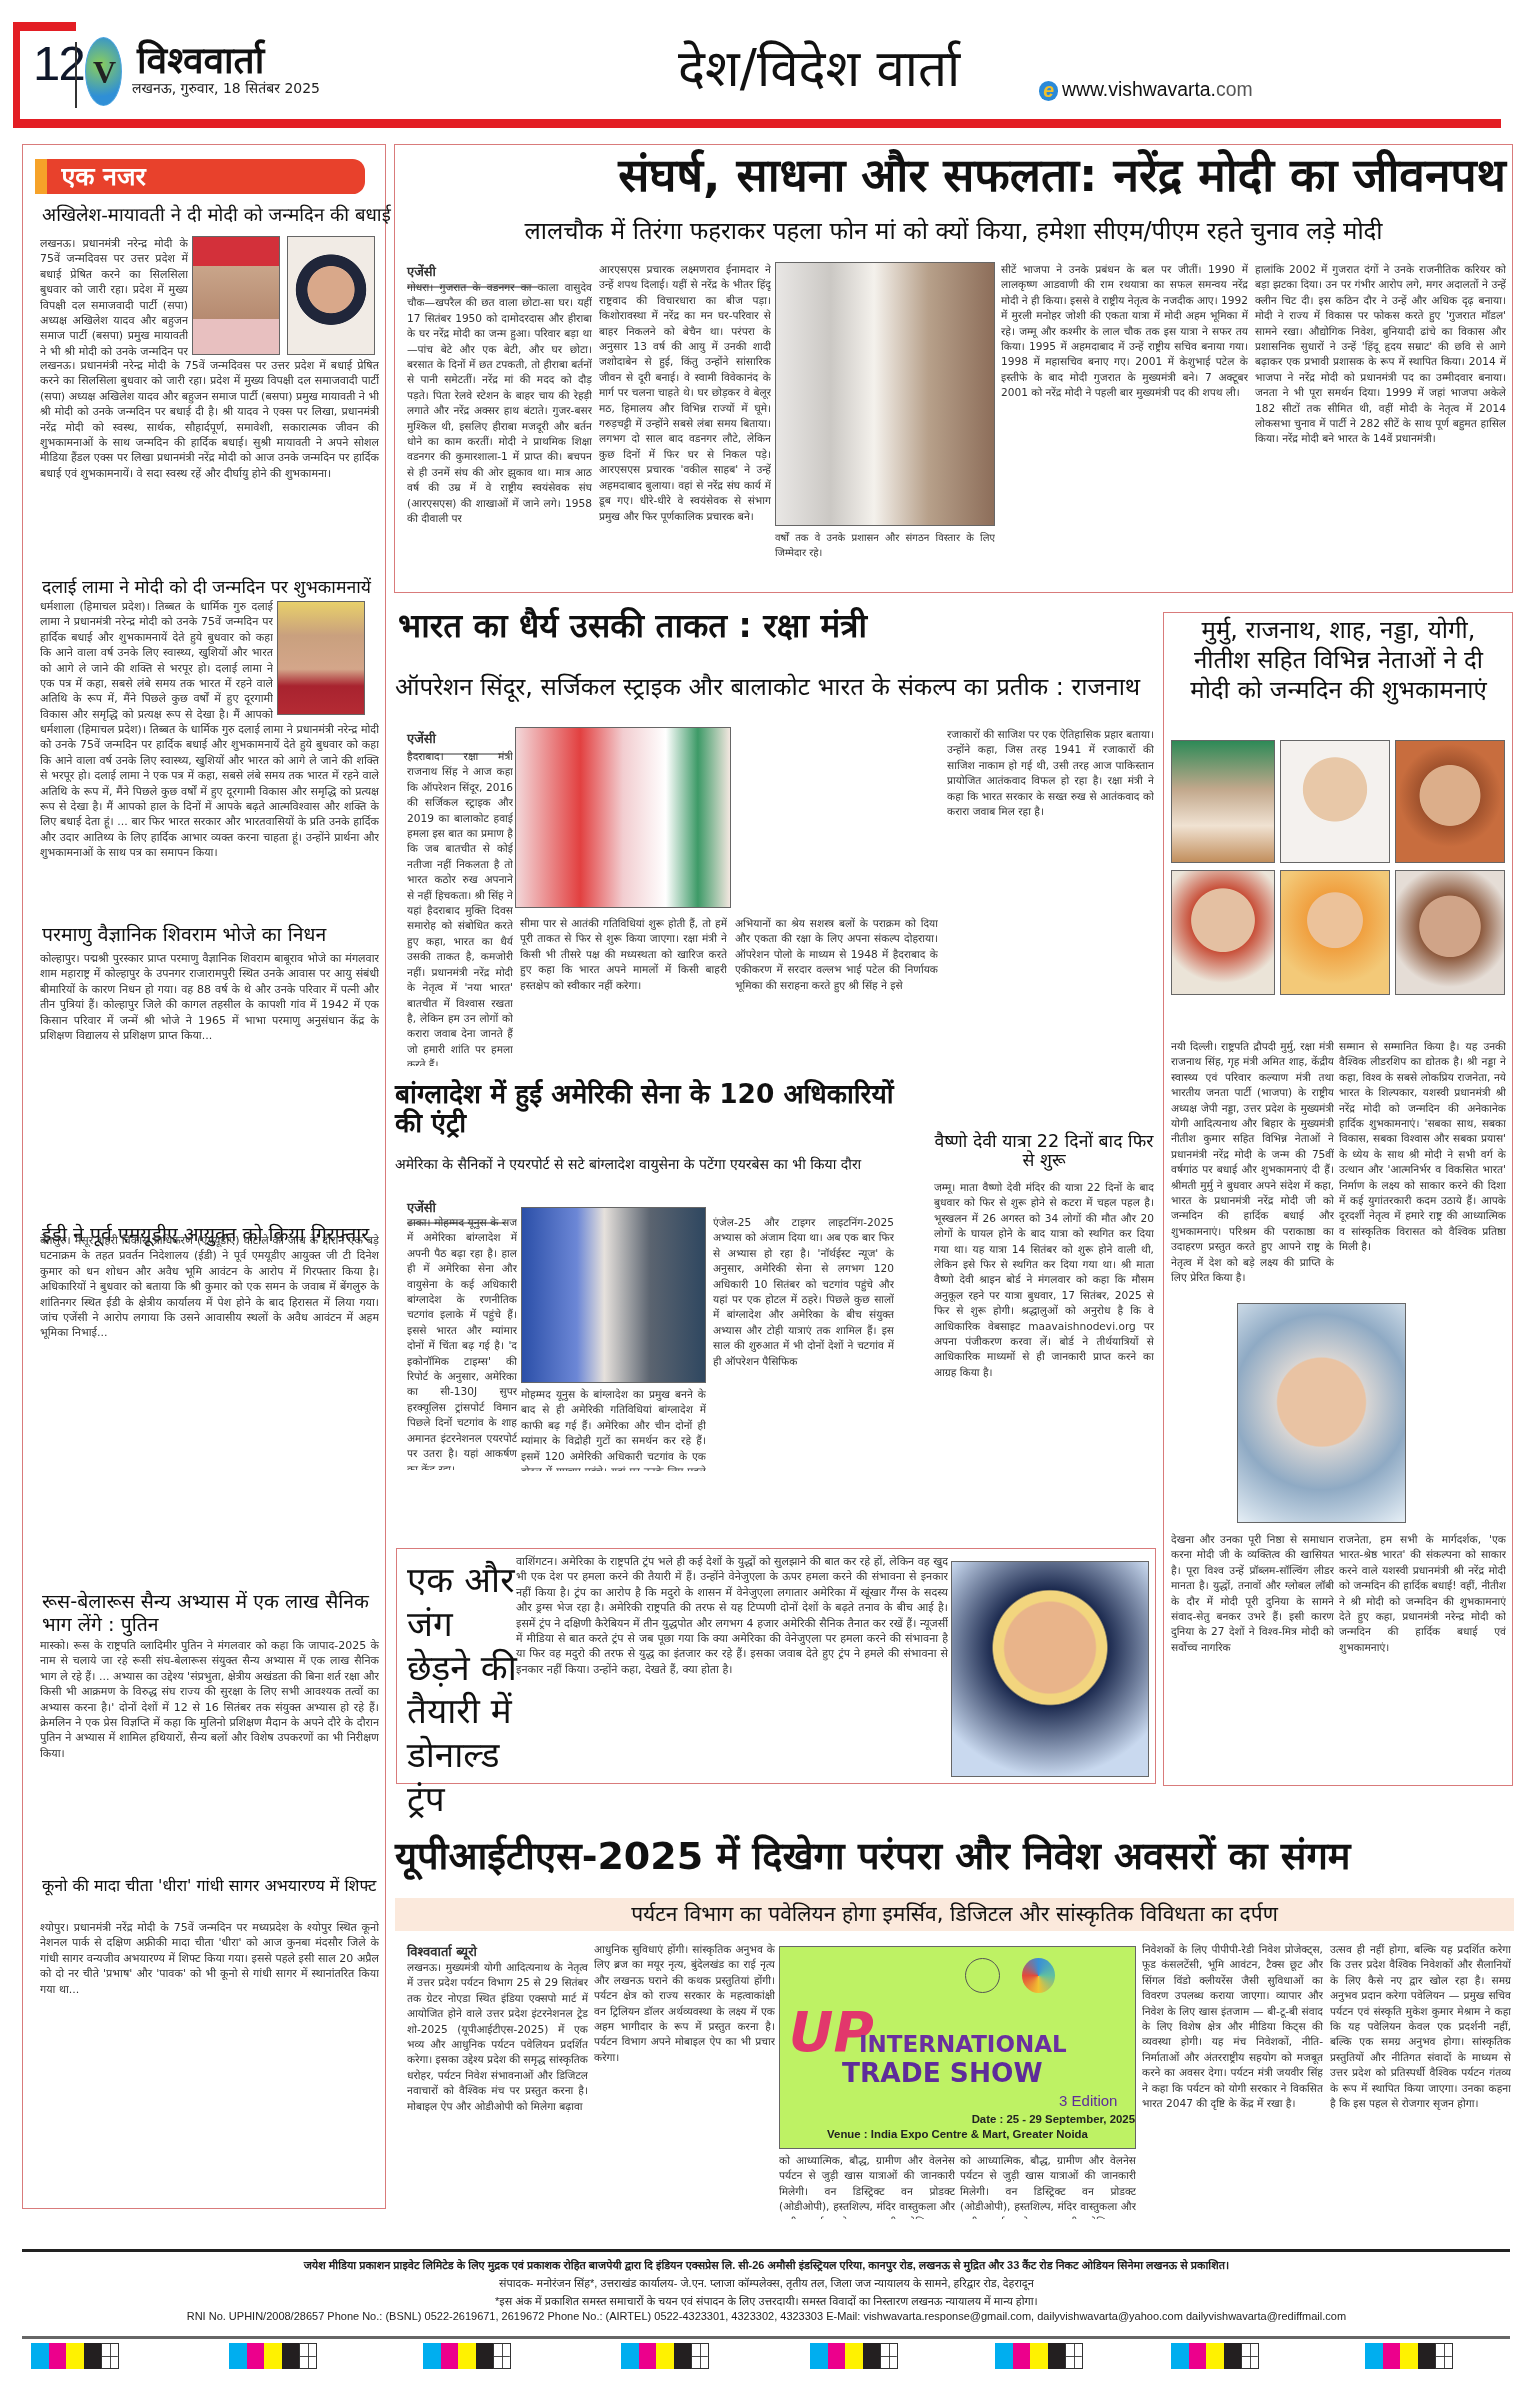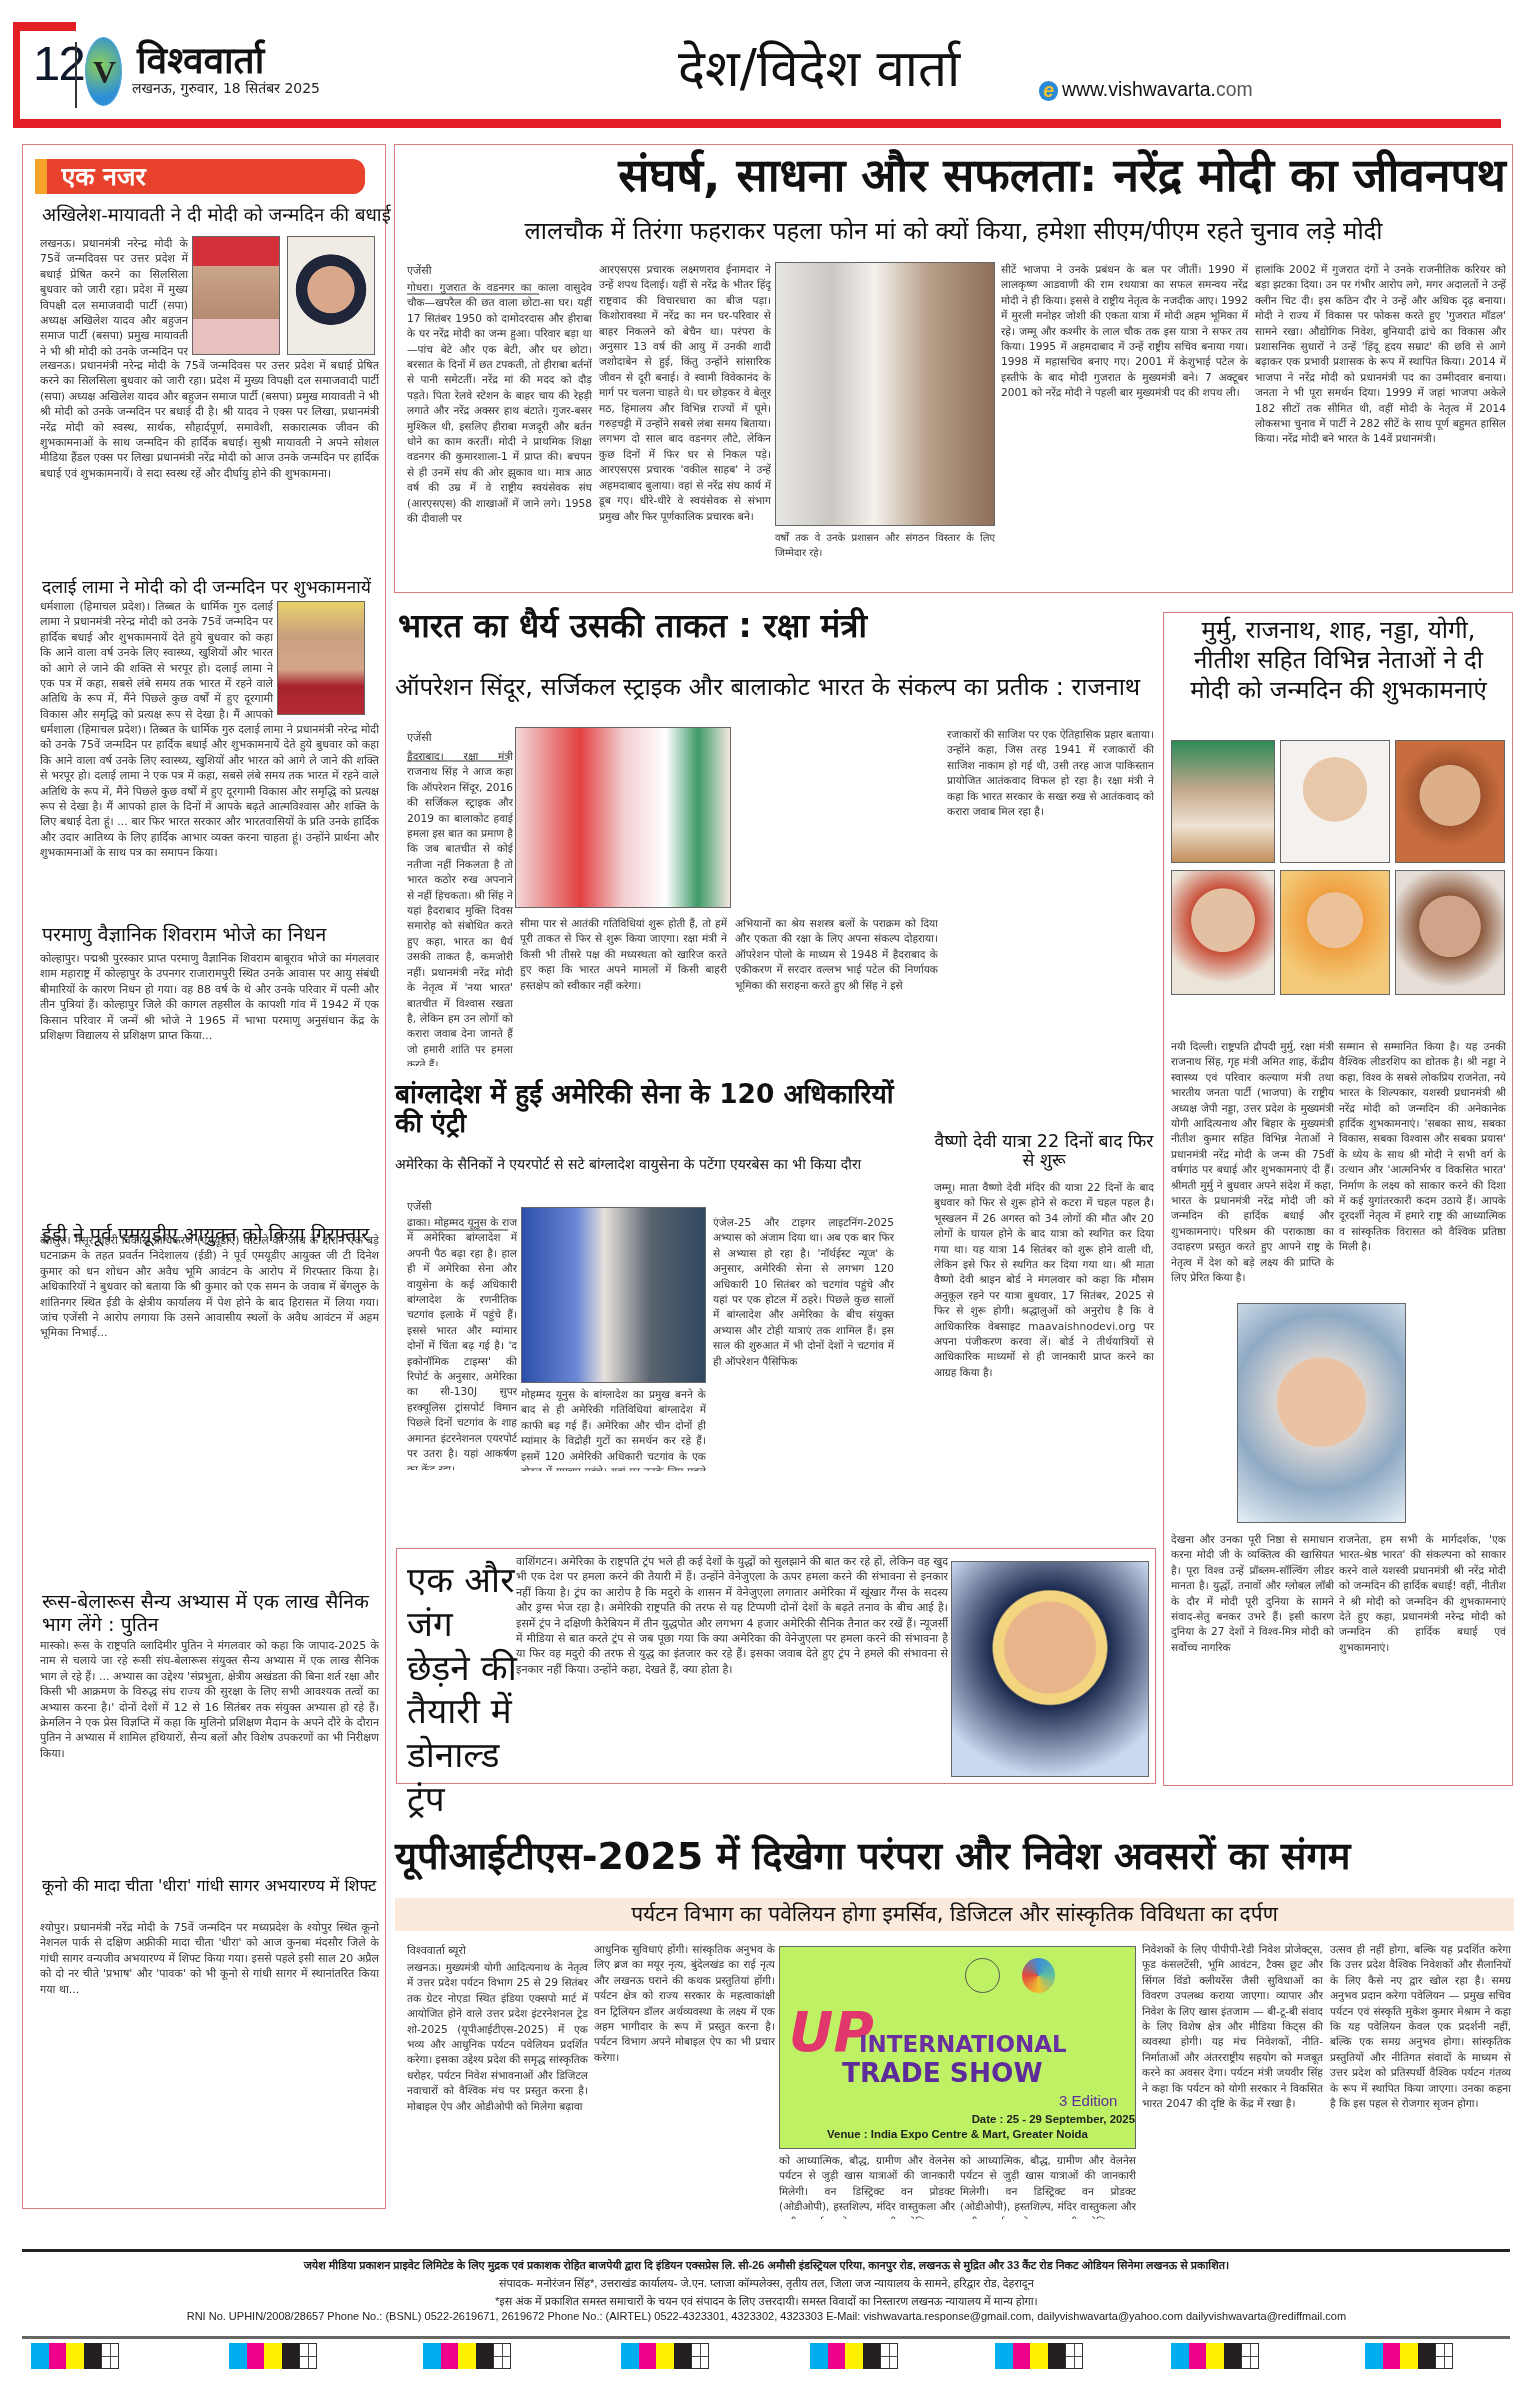--- a/index.html
+++ b/index.html
@@ -16,21 +16,21 @@
 .dateline{left:132px;top:78px;font-size:14px;color:#222}
 .section-title{left:678px;top:31px;font-size:51px;font-weight:400;color:#111;font-family:"DejaVu Sans",sans-serif}
 .website{left:1039px;top:78px;font-size:19.4px;color:#111;font-family:"Liberation Sans",sans-serif}
 .website .ie{display:inline-block;width:19.4px;height:19.4px;border-radius:50%;background:#2b8ad8;color:#f2c02a;font-weight:700;text-align:center;line-height:19.4px;font-style:italic;margin-right:3.5px;vertical-align:middle}
 .website .com{color:#555}
 .box{position:absolute;border:1.8px solid #d97b7b}
 .boxdark{position:absolute;border:1.8px solid #c0404b}
 .col{position:absolute;font-size:11px;line-height:15.4px;color:#333;text-align:justify;overflow:hidden}
 .hdl{position:absolute;color:#111;font-weight:700;line-height:1.1}
 .subhdl{position:absolute;color:#111;font-weight:400;line-height:1.15}
-.agency{position:absolute;font-size:11px;font-weight:400;color:#333;border-bottom:2.6px solid #999;padding-bottom:16px}
+.agency{position:absolute;font-size:13px;font-weight:700;color:#333;border-bottom:2.6px solid #999;padding-bottom:6px}
 .photo{position:absolute;border:0.9px solid #666;overflow:hidden}
 .ekn{left:35px;top:159px;width:330px;height:35px;background:#e8412c;border-radius:0 12.3px 12.3px 0;color:#fff;font-size:25px;font-weight:700;padding-left:26.4px;line-height:35px}
 .ekn::before{content:"";position:absolute;left:0;top:0;width:12.3px;height:35px;background:#f6a229}
 .sidehd{position:absolute;font-size:19.4px;color:#111;font-weight:400}
 .colorbar{position:absolute;top:2343px;height:35px;display:flex;gap:0}
 .sw{width:17.6px;height:26.4px}
 .cross{width:17.6px;height:26.4px;border:0.9px solid #333;background:linear-gradient(#333,#333) center/0.9px 100% no-repeat,linear-gradient(#333,#333) center/100% 0.9px no-repeat}
 .footer{position:absolute;left:26.4px;width:1480px;text-align:center;font-size:11px;color:#222;font-family:"Liberation Sans",sans-serif}
 .tradeshow{left:779px;top:1946px;width:357px;height:203px;border:0.9px solid #666;background:#bef264}
 </style>

